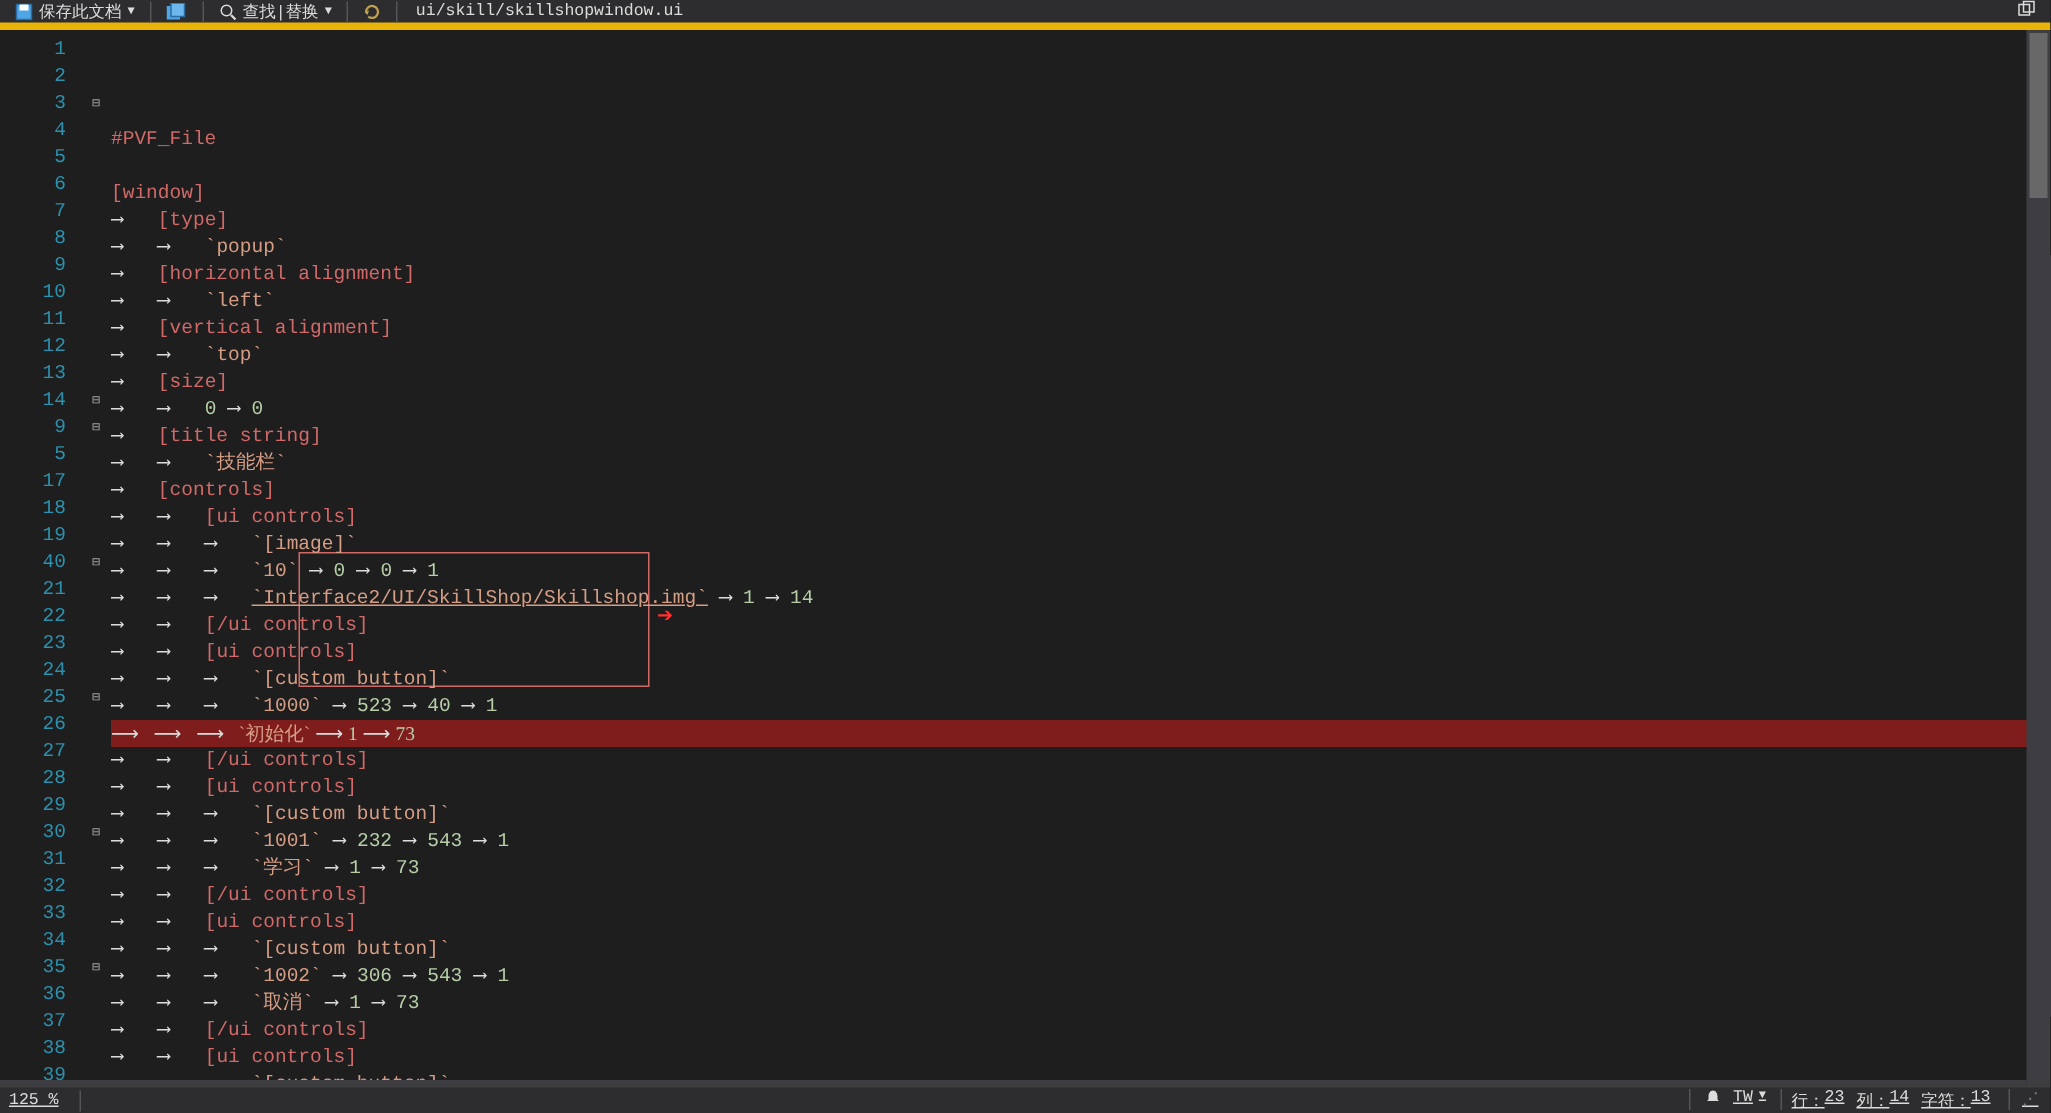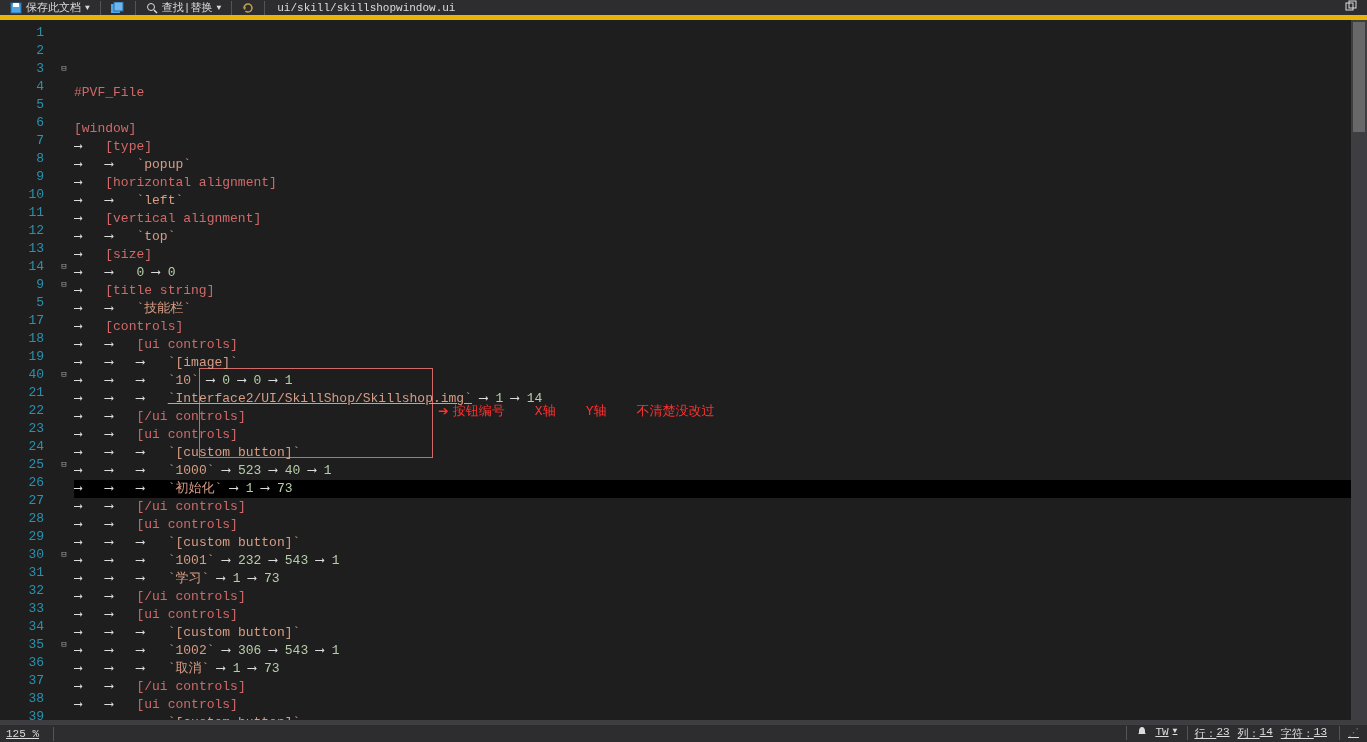--- a/index.html
+++ b/index.html
@@ -83,21 +83,22 @@
   position: relative;
   white-space: pre;
   overflow: hidden;
 }
 .row {
   height: 18px;
   line-height: 18px;
   position: relative;
 }
 .row.hl {
-  background: #000000;
+  background: #7f1d1d;
+  font-family: Liberation Serif, serif;
 } 
 .kw { color: #d16969; } 
 .str { color: #d69d85; } 
 .num { color: #b5cea8; } 
 .white { color: #dcdcdc; }
 .link { color: #d69d85; text-decoration: underline; font-family: Liberation Mono, monospace; }
 .box {
   position: absolute;
   left: 125px;
   top: calc(4px + 19*18px + 2px);
@@ -311,26 +312,20 @@
       <div class="fold">⊟</div>
       <div class="fold"></div>
       <div class="fold"></div>
       <div class="fold"></div>
       <div class="fold"></div>
     </div>
   <div class="code" id="code">
     <div class="box"></div>
     <div class="arrow-annot">
       <span class="arrow-shape">➔</span>
-      <span class="annot-text">
-        <span>按钮编号</span>
-        <span>X轴</span>
-        <span>Y轴</span>
-        <span>不清楚没改过</span>
-      </span>
     </div>
   <div class="row"><span class="kw">#PVF_File</span></div><div class="row"></div><div class="row"><span class="kw">[window]</span></div><div class="row"><span class="white">⟶   </span><span class="kw">[type]</span></div><div class="row"><span class="white">⟶   ⟶   </span><span class="str">`popup`</span></div><div class="row"><span class="white">⟶   </span><span class="kw">[horizontal alignment]</span></div><div class="row"><span class="white">⟶   ⟶   </span><span class="str">`left`</span></div><div class="row"><span class="white">⟶   </span><span class="kw">[vertical alignment]</span></div><div class="row"><span class="white">⟶   ⟶   </span><span class="str">`top`</span></div><div class="row"><span class="white">⟶   </span><span class="kw">[size]</span></div><div class="row"><span class="white">⟶   ⟶   </span><span class="num">0</span><span class="white"> ⟶ </span><span class="num">0</span></div><div class="row"><span class="white">⟶   </span><span class="kw">[title string]</span></div><div class="row"><span class="white">⟶   ⟶   </span><span class="str">`技能栏`</span></div><div class="row"><span class="white">⟶   </span><span class="kw">[controls]</span></div><div class="row"><span class="white">⟶   ⟶   </span><span class="kw">[ui controls]</span></div><div class="row"><span class="white">⟶   ⟶   ⟶   </span><span class="str">`[image]`</span></div><div class="row"><span class="white">⟶   ⟶   ⟶   </span><span class="str">`10`</span><span class="white"> ⟶ </span><span class="num">0</span><span class="white"> ⟶ </span><span class="num">0</span><span class="white"> ⟶ </span><span class="num">1</span></div><div class="row"><span class="white">⟶   ⟶   ⟶   </span><span class="link">`Interface2/UI/SkillShop/Skillshop.img`</span><span class="white"> ⟶ </span><span class="num">1</span><span class="white"> ⟶ </span><span class="num">14</span></div><div class="row"><span class="white">⟶   ⟶   </span><span class="kw">[/ui controls]</span></div><div class="row"><span class="white">⟶   ⟶   </span><span class="kw">[ui controls]</span></div><div class="row"><span class="white">⟶   ⟶   ⟶   </span><span class="str">`[custom button]`</span></div><div class="row"><span class="white">⟶   ⟶   ⟶   </span><span class="str">`1000`</span><span class="white"> ⟶ </span><span class="num">523</span><span class="white"> ⟶ </span><span class="num">40</span><span class="white"> ⟶ </span><span class="num">1</span></div><div class="row hl"><span class="white">⟶   ⟶   ⟶   </span><span class="str">`初始化`</span><span class="white"> ⟶ </span><span class="num">1</span><span class="white"> ⟶ </span><span class="num">73</span></div><div class="row"><span class="white">⟶   ⟶   </span><span class="kw">[/ui controls]</span></div><div class="row"><span class="white">⟶   ⟶   </span><span class="kw">[ui controls]</span></div><div class="row"><span class="white">⟶   ⟶   ⟶   </span><span class="str">`[custom button]`</span></div><div class="row"><span class="white">⟶   ⟶   ⟶   </span><span class="str">`1001`</span><span class="white"> ⟶ </span><span class="num">232</span><span class="white"> ⟶ </span><span class="num">543</span><span class="white"> ⟶ </span><span class="num">1</span></div><div class="row"><span class="white">⟶   ⟶   ⟶   </span><span class="str">`学习`</span><span class="white"> ⟶ </span><span class="num">1</span><span class="white"> ⟶ </span><span class="num">73</span></div><div class="row"><span class="white">⟶   ⟶   </span><span class="kw">[/ui controls]</span></div><div class="row"><span class="white">⟶   ⟶   </span><span class="kw">[ui controls]</span></div><div class="row"><span class="white">⟶   ⟶   ⟶   </span><span class="str">`[custom button]`</span></div><div class="row"><span class="white">⟶   ⟶   ⟶   </span><span class="str">`1002`</span><span class="white"> ⟶ </span><span class="num">306</span><span class="white"> ⟶ </span><span class="num">543</span><span class="white"> ⟶ </span><span class="num">1</span></div><div class="row"><span class="white">⟶   ⟶   ⟶   </span><span class="str">`取消`</span><span class="white"> ⟶ </span><span class="num">1</span><span class="white"> ⟶ </span><span class="num">73</span></div><div class="row"><span class="white">⟶   ⟶   </span><span class="kw">[/ui controls]</span></div><div class="row"><span class="white">⟶   ⟶   </span><span class="kw">[ui controls]</span></div><div class="row"><span class="white">⟶   ⟶   ⟶   </span><span class="str">`[custom button]`</span></div></div>
 </div>
 
 <div class="scrollbar-v">
   <div class="thumb"></div>
 </div>
 <div class="scrollbar-h"></div>
 
 <div class="statusbar">

